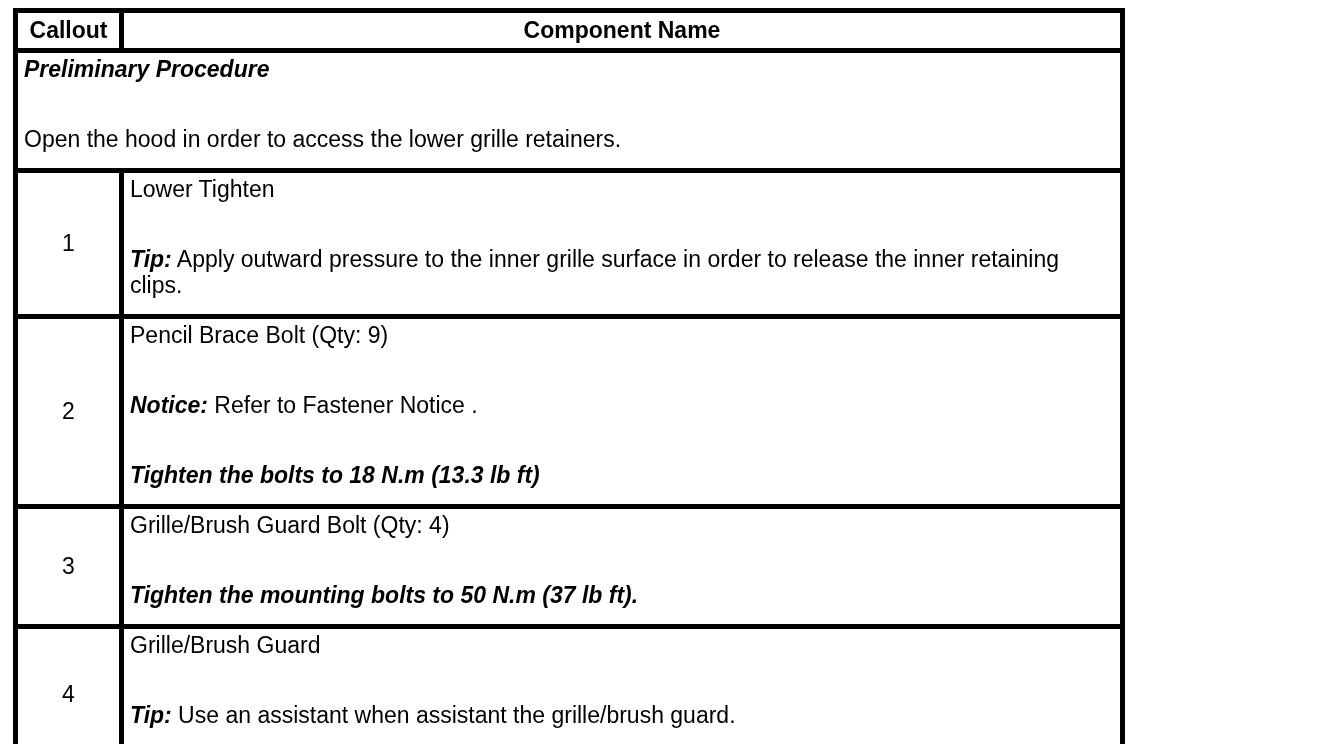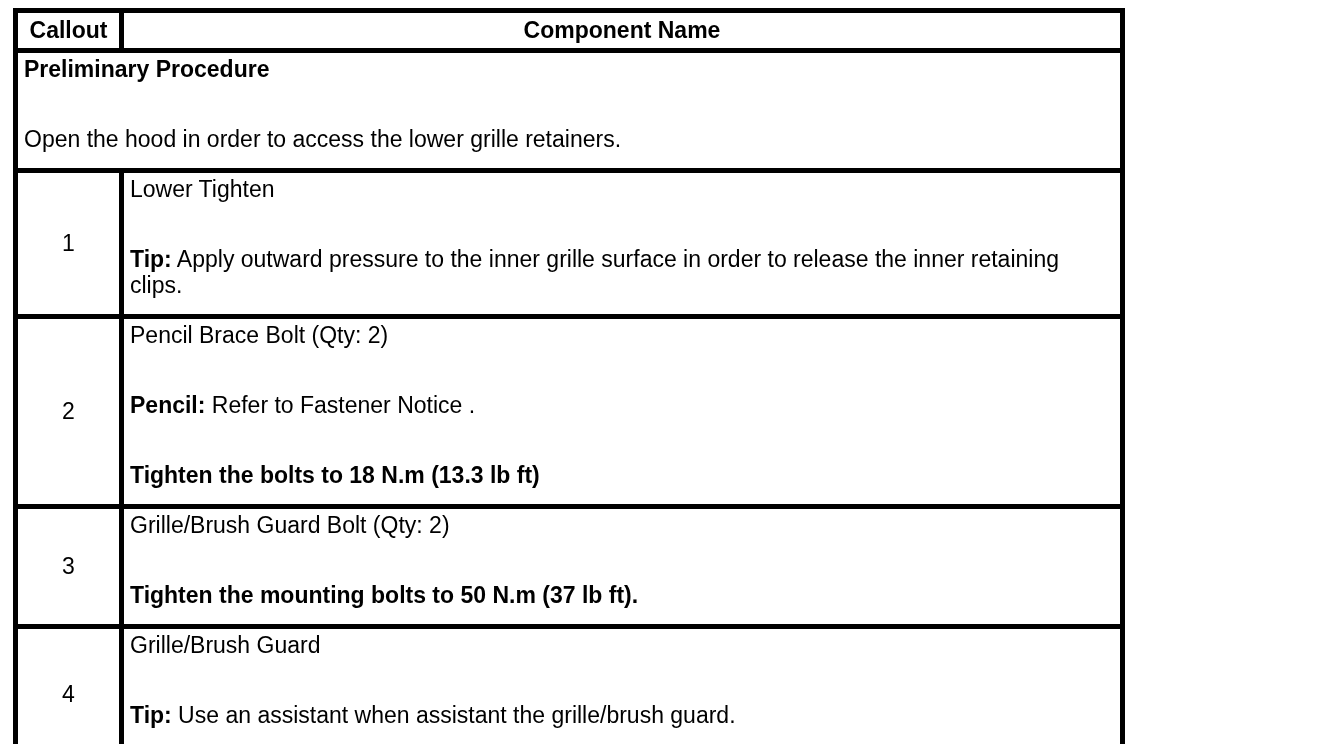--- a/index.html
+++ b/index.html
@@ -56,21 +56,21 @@
   td.text-cell {
     vertical-align: top;
     text-align: left;
     padding: 3px 6px 0 6px;
   }
   td.text-cell p {
     margin: 0 0 44px 0;
     line-height: 26px;
   }
   td.text-cell p:last-child { margin-bottom: 16px; }
-  .b { font-weight: bold; }
+  .b { font-weight: bold; font-style: italic; }
 </style>
 </head>
 <body>
 
 <div class="page">
   <table class="doc-table">
     <colgroup>
       <col class="col-callout">
       <col class="col-component">
     </colgroup>
@@ -91,30 +91,30 @@
         <td class="callout-cell">1</td>
         <td class="text-cell">
           <p>Lower Tighten</p>
           <p><b class="b">Tip:</b><span> Apply outward pressure to the inner grille surface in order to release the inner retaining clips.</span></p>
         </td>
       </tr>
 
       <tr class="h-row2">
         <td class="callout-cell">2</td>
         <td class="text-cell">
-          <p>Pencil Brace Bolt (Qty: 2)</p>
-          <p><b class="b">Pencil:</b><span> Refer to Fastener Notice .</span></p>
+          <p>Pencil Brace Bolt (Qty: 9)</p>
+          <p><b class="b">Notice:</b><span> Refer to Fastener Notice .</span></p>
           <p class="b">Tighten the bolts to 18 N.m (13.3 lb ft)</p>
         </td>
       </tr>
 
       <tr class="h-row3">
         <td class="callout-cell">3</td>
         <td class="text-cell">
-          <p>Grille/Brush Guard Bolt (Qty: 2)</p>
+          <p>Grille/Brush Guard Bolt (Qty: 4)</p>
           <p class="b">Tighten the mounting bolts to 50 N.m (37 lb ft).</p>
         </td>
       </tr>
 
       <tr class="h-row4">
         <td class="callout-cell">4</td>
         <td class="text-cell">
           <p>Grille/Brush Guard</p>
           <p><b class="b">Tip:</b><span> Use an assistant when assistant the grille/brush guard.</span></p>
         </td>

